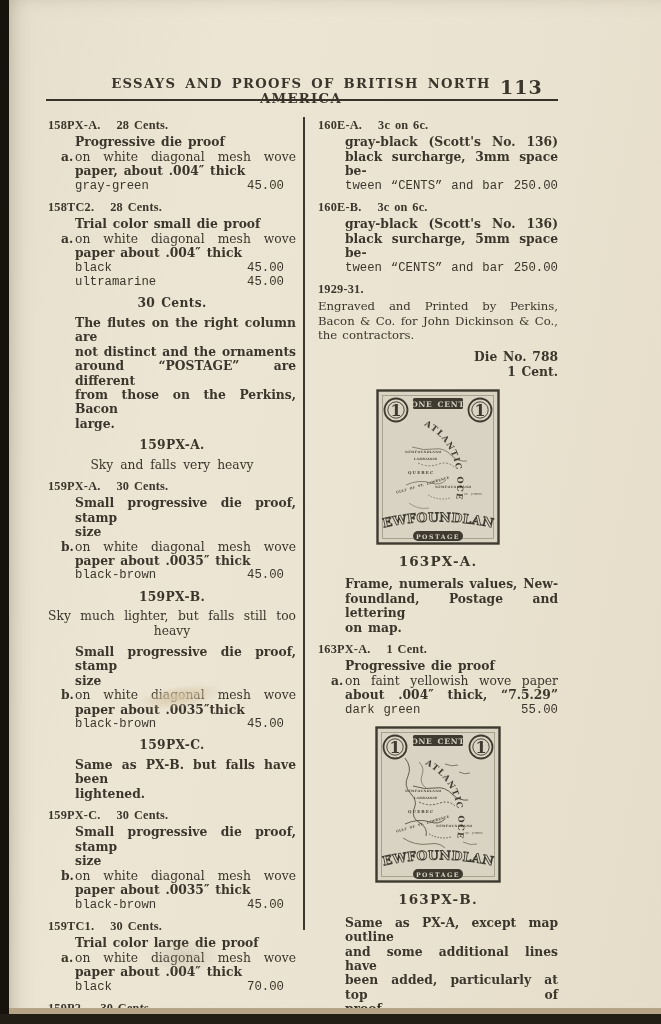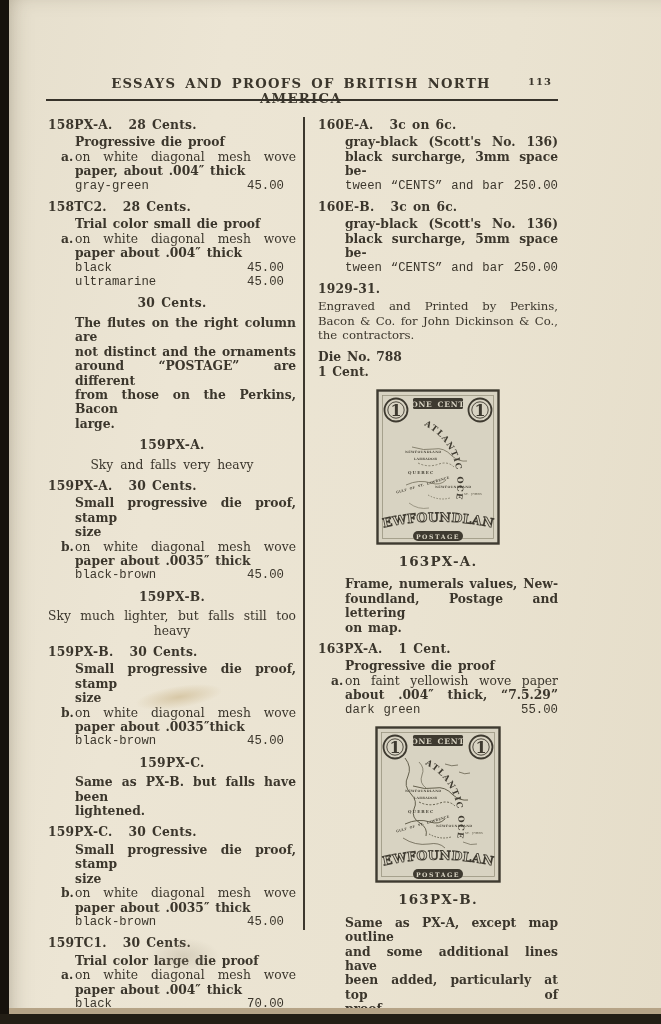--- a/index.html
+++ b/index.html
@@ -14,41 +14,41 @@
     background:linear-gradient(100deg,#e6dfcd 0%, #ece5d4 28%, #eae3d1 62%, #e5ddc9 100%);
     box-shadow: inset 18px 0 26px -14px rgba(70,58,34,0.5);
     color:#3b362c;
   }
   .edge-left { position:absolute; left:0; top:0; width:9px; height:1024px; background:#16120c; }
   .edge-tan  { position:absolute; left:9px; top:1008px; width:652px; height:7px; background:#b6a487; }
   .edge-bottom { position:absolute; left:0; top:1014px; width:661px; height:10px; background:#231e15; }
 
   .ptitle { position:absolute; top:76px; left:96px; width:410px; text-align:center;
             font-weight:bold; font-size:13.2px; letter-spacing:1.3px; word-spacing:3px; }
-  .pageno { position:absolute; top:76px; left:518px; width:44px; text-align:center;
-            font-weight:bold; font-size:10px; letter-spacing:1px; }
+  .pageno { position:absolute; top:76px; left:500px; width:44px; text-align:left;
+            font-weight:bold; font-size:19px; letter-spacing:1px; }
   .hrule { position:absolute; left:46px; top:99px; width:512px; height:2px; background:#36322a; }
   .vrule { position:absolute; left:303px; top:117px; width:2px; height:813px; background:#3d382e; }
 
   .col { position:absolute; top:118px; font-size:12.3px; line-height:14.4px; word-spacing:1.5px; }
   .col-left  { left:48px;  width:248px; }
   .col-right { left:318px; width:240px; }
 
   .entry { margin-bottom:7px; }
-  .eh { font-weight:bold; margin-bottom:3px; letter-spacing:0.2px; }
+  .eh { font-weight:bold; margin-bottom:3px; letter-spacing:0.2px;font-family:Liberation Serif, serif; }
   .eh .ev { margin-left:16px; }
   .ind { margin-left:27px;font-weight:bold; }
   .itm { display:flex; margin-left:13px; }
   .lt { font-weight:bold; flex:0 0 14px; }
   .tx { flex:1; text-align:justify; text-align-last:justify; }
   .jl { text-align:justify; text-align-last:justify; }
   .pr { display:flex; justify-content:space-between; margin-left:27px;font-family:Liberation Mono, monospace; }
   .col-left .pr { padding-right:12px; }
   .ch { text-align:center; font-weight:bold; margin:6px 0 5px; letter-spacing:0.3px; }
-  .chs { text-align:left; font-weight:bold; margin:1px 0; }
+  .chs { text-align:right; font-weight:bold; margin:1px 0; }
   .cc { text-align:center; word-spacing:3px; }
   .par { margin-bottom:7px; }
   .bpar { font-weight:normal; font-size:11.7px; }
   .fig { text-align:center; margin:9px 0 0; }
   .figcap { text-align:center; font-weight:bold; font-size:13.5px; letter-spacing:1.2px; margin:6px 0 9px; }
 
   .smudge { position:absolute; pointer-events:none; }
   .s1 { left:136px; top:686px; width:86px; height:22px; transform:rotate(-9deg);
         background:radial-gradient(ellipse at center, rgba(214,198,164,0.95), rgba(214,198,164,0) 72%); }
   .s2 { left:146px; top:938px; width:74px; height:36px;
@@ -131,21 +131,20 @@
         </div>
     </div>
 
     <div class="ch">159PX-B.</div>
     <div class="par">
       <div class="jl">Sky much lighter, but falls still too</div>
       <div class="cc">heavy</div>
     </div>
 
     <div class="entry">
-      <div class="eh"><span>159PX-B.</span><span class="ev">30 Cents.</span></div>
       <div class="ind jl">Small progressive die proof, stamp</div>
       <div class="ind">size</div>
       <div class="itm">
         <span class="lt">b.</span>
         <span class="tx">on white diagonal mesh wove</span>
       </div>
       <div class="ind">paper about .0035″thick</div>
       <div class="pr">
           <span>black-brown</span>
           <span>45.00</span>

